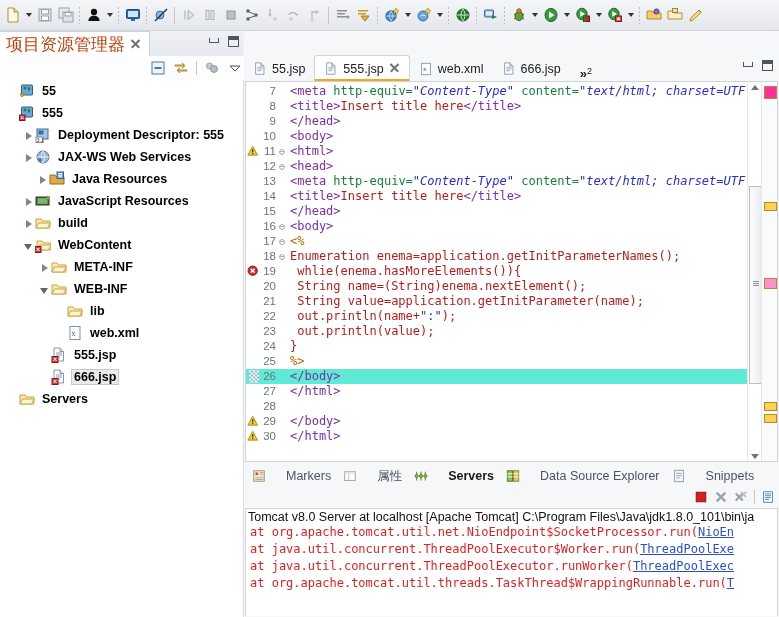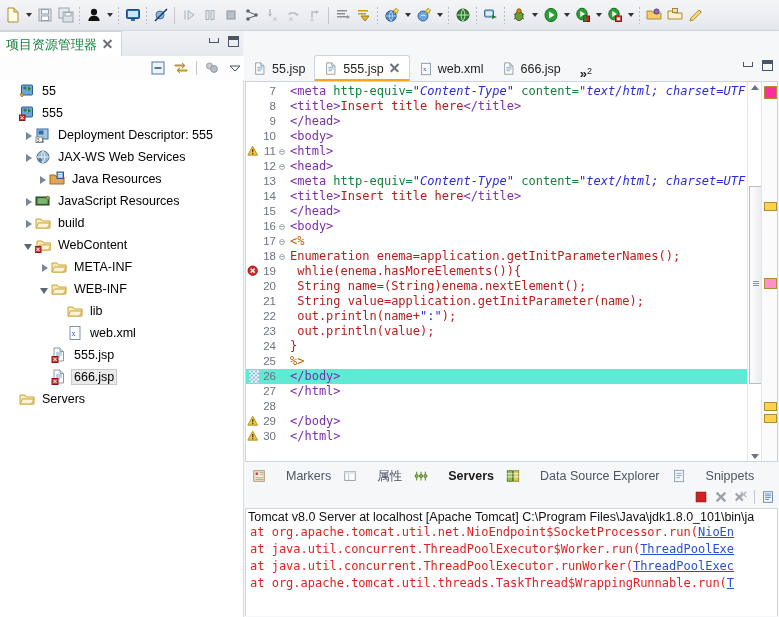--- a/index.html
+++ b/index.html
@@ -24,36 +24,36 @@
     background:repeating-linear-gradient(180deg,#b7bcc4 0 2px,transparent 2px 4px);}
   .tb-sep.solid{background:#c3c7cd;}
   
   #left-view{position:absolute;left:0;top:31px;width:243px;height:586px;background:#fdfdfd;}
   #left-tabbar{position:absolute;left:0;top:0;width:243px;height:25px;
      background:linear-gradient(180deg,#eff1f5 0%,#e6e9ef 100%);}
   #left-tab{position:absolute;left:0;top:0;height:25px;padding:0 8px 0 6px;
      display:flex;align-items:center;gap:5px;
      background:#fff;border-top:1px solid #cfd4da;border-right:1px solid #cfd4da;
      border-bottom:2px solid #f9a51a00;}
-  #left-tab .ttl{font-size:13px;color:#15803d;}
+  #left-tab .ttl{font-size:17px;color:#c2410c;}
   .xclose{width:11px;height:11px;position:relative;flex:0 0 auto;}
   .xclose::before,.xclose::after{content:"";position:absolute;left:0;top:4px;width:11px;height:1.6px;background:#6b7280;}
   .xclose::before{transform:rotate(45deg);}
   .xclose::after{transform:rotate(-45deg);}
   #left-viewctl{position:absolute;right:4px;top:5px;display:flex;gap:9px;align-items:center;}
   .mini-min{width:11px;height:11px;position:relative;}
   .mini-min::after{content:"";position:absolute;left:1px;top:2px;width:8px;height:4px;border:1px solid #4b5563;border-top:none;}
   .mini-max{width:11px;height:11px;border:1px solid #4b5563;position:relative;box-sizing:border-box;}
   .mini-max::after{content:"";position:absolute;left:0;top:0;width:100%;height:3px;background:#4b5563;}
   #left-toolbar{position:absolute;left:0;top:25px;width:243px;height:24px;
      background:#fdfdfd;display:flex;align-items:center;justify-content:flex-end;padding-right:6px;gap:7px;}
   #tree{position:absolute;left:0;top:49px;width:243px;height:537px;background:#fff;overflow:hidden;
      border-right:1px solid #d9dde3;}
   .trow{height:22px;display:flex;align-items:center;font-size:12.5px;white-space:nowrap;}
-  .trow .lbl{padding:1px 3px;}
+  .trow .lbl{padding:1px 3px;font-weight:bold;}
   .trow.sel .lbl{background:#eaeaea;border:1px solid #c8c8c8;padding:0px 2px;}
   .tw{width:13px;height:13px;position:relative;flex:0 0 auto;}
   .tw.closed::after{content:"";position:absolute;left:4px;top:3px;
      border-top:4.5px solid transparent;border-bottom:4.5px solid transparent;border-left:6px solid #7b8794;}
   .tw.open::after{content:"";position:absolute;left:2px;top:5px;
      border-left:4.5px solid transparent;border-right:4.5px solid transparent;border-top:6px solid #5a6672;}
   .ic{width:17px;height:16px;flex:0 0 auto;margin-right:3px;position:relative;}
   
   #editor-area{position:absolute;left:244px;top:31px;width:535px;height:430px;background:#f6f7f9;}
   #etabs{position:absolute;left:0;top:24px;height:26px;display:flex;align-items:flex-end;}

